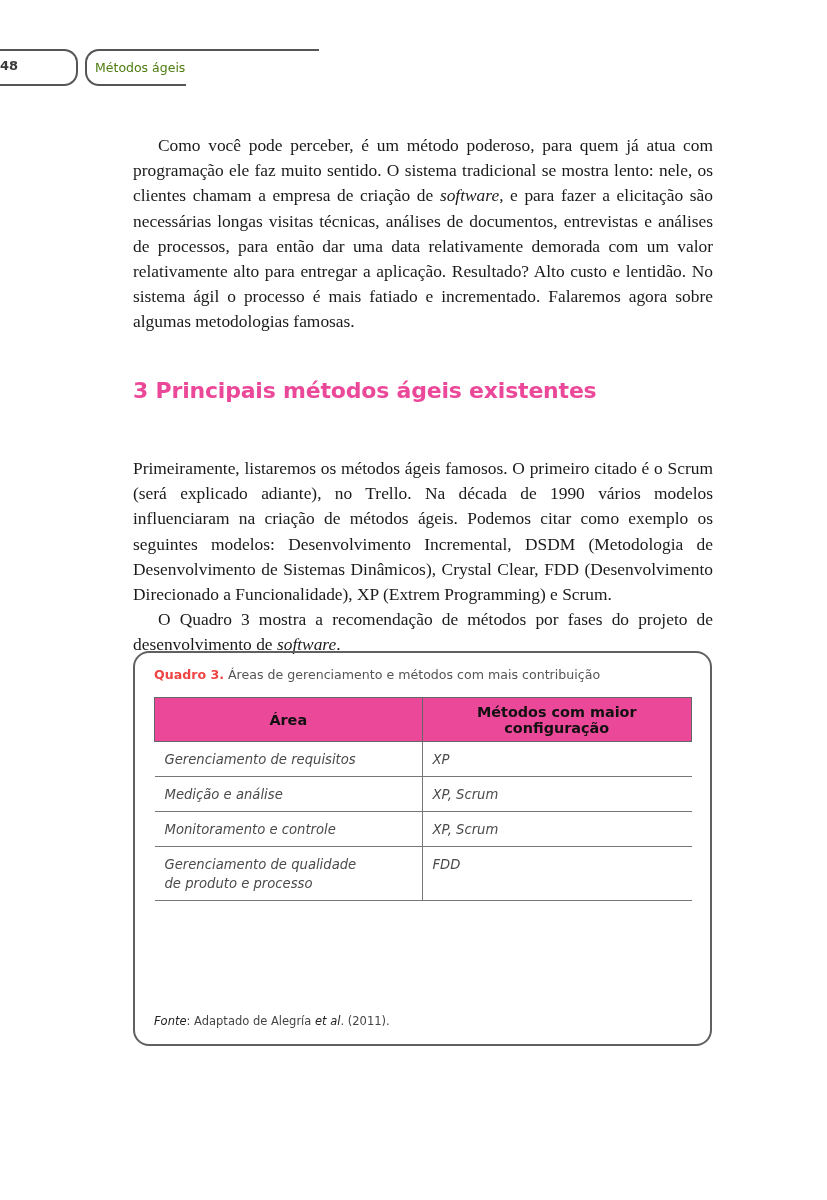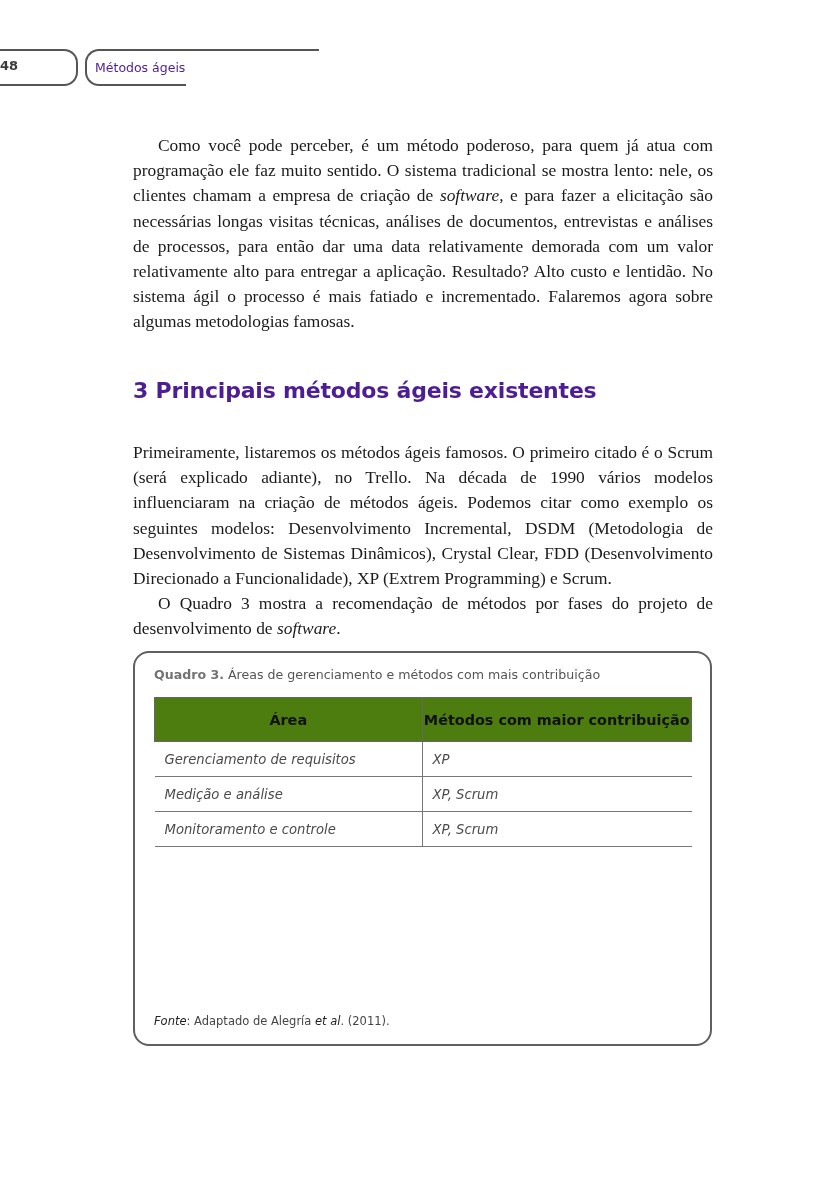--- a/index.html
+++ b/index.html
@@ -56,21 +56,21 @@
       width: 140px;
       height: 6px;
       background: #fff;
     }
     .rh-title {
       position: absolute;
       left: 95px;
       top: 60px;
       font-family: "DejaVu Sans", sans-serif;
       font-size: 12.5px;
-      color: #4c1d95;
+      color: #4d7c0f;
     }
     
     .body-text {
       position: absolute;
       left: 133px;
       width: 580px;
       font-family: "Liberation Serif", serif;
       font-size: 17.4px;
       line-height: 25.2px;
       text-align: justify;
@@ -82,24 +82,24 @@
     }
     .body-text p.noindent { text-indent: 0; }
     .para1 { top: 133px; }
     .section-heading {
       position: absolute;
       left: 133px;
       top: 378px;
       font-family: "DejaVu Sans", sans-serif;
       font-weight: bold;
       font-size: 22px;
-      color: #4c1d95;
+      color: #ec4899;
       letter-spacing: -0.2px;
     }
-    .para2 { top: 440px; }
+    .para2 { top: 456px; }
     
     .quadro-box {
       position: absolute;
       left: 133px;
       top: 651px;
       width: 579px;
       height: 395px;
       border: 2.5px solid #606060;
       border-radius: 16px;
       box-sizing: border-box;
@@ -107,35 +107,35 @@
     .quadro-caption {
       position: absolute;
       left: 154px;
       top: 667px;
       font-family: "DejaVu Sans", sans-serif;
       font-size: 12.6px;
       color: #555;
       white-space: nowrap;
     }
     .quadro-caption b {
-      color: #737373;
+      color: #ef4444;
       font-weight: bold;
     }
     table.q {
       position: absolute;
       left: 154px;
       top: 697px;
       width: 538px;
       border-collapse: collapse;
       font-family: "DejaVu Sans", sans-serif;
       font-size: 13.2px;
       color: #4a4a4a;
     }
     table.q th {
-      background: #4d7c0f;
+      background: #ec4899;
       color: #111;
       font-weight: bold;
       font-size: 14.4px;
       height: 43px;
       border: 1.5px solid #666;
       padding: 0;
     }
     table.q td {
       border-bottom: 1.5px solid #777;
       padding: 8px 10px 7px 10px;
@@ -181,32 +181,36 @@
 <div class="quadro-box"></div>
 <div class="quadro-caption">
   <b>Quadro 3.</b>
   <span>Áreas de gerenciamento e métodos com mais contribuição</span>
 </div>
 
 <table class="q">
   <thead>
     <tr>
       <th>Área</th>
-      <th>Métodos com maior contribuição</th>
+      <th>Métodos com maior configuração</th>
     </tr>
   </thead>
   <tbody>
     <tr class="row">
       <td class="c1">Gerenciamento de requisitos</td>
       <td>XP</td>
     </tr>
     <tr class="row">
       <td class="c1">Medição e análise</td>
       <td>XP, Scrum</td>
     </tr>
     <tr class="row">
       <td class="c1">Monitoramento e controle</td>
       <td>XP, Scrum</td>
     </tr>
+    <tr class="row">
+      <td class="c1"><span>Gerenciamento de qualidade</span><br><span>de produto e processo</span></td>
+      <td>FDD</td>
+    </tr>
   </tbody>
 </table>
 
 <div class="quadro-source"><i>Fonte</i><span>: Adaptado de Alegría </span><i>et al</i><span>. (2011).</span></div>
 
 </body></html>

